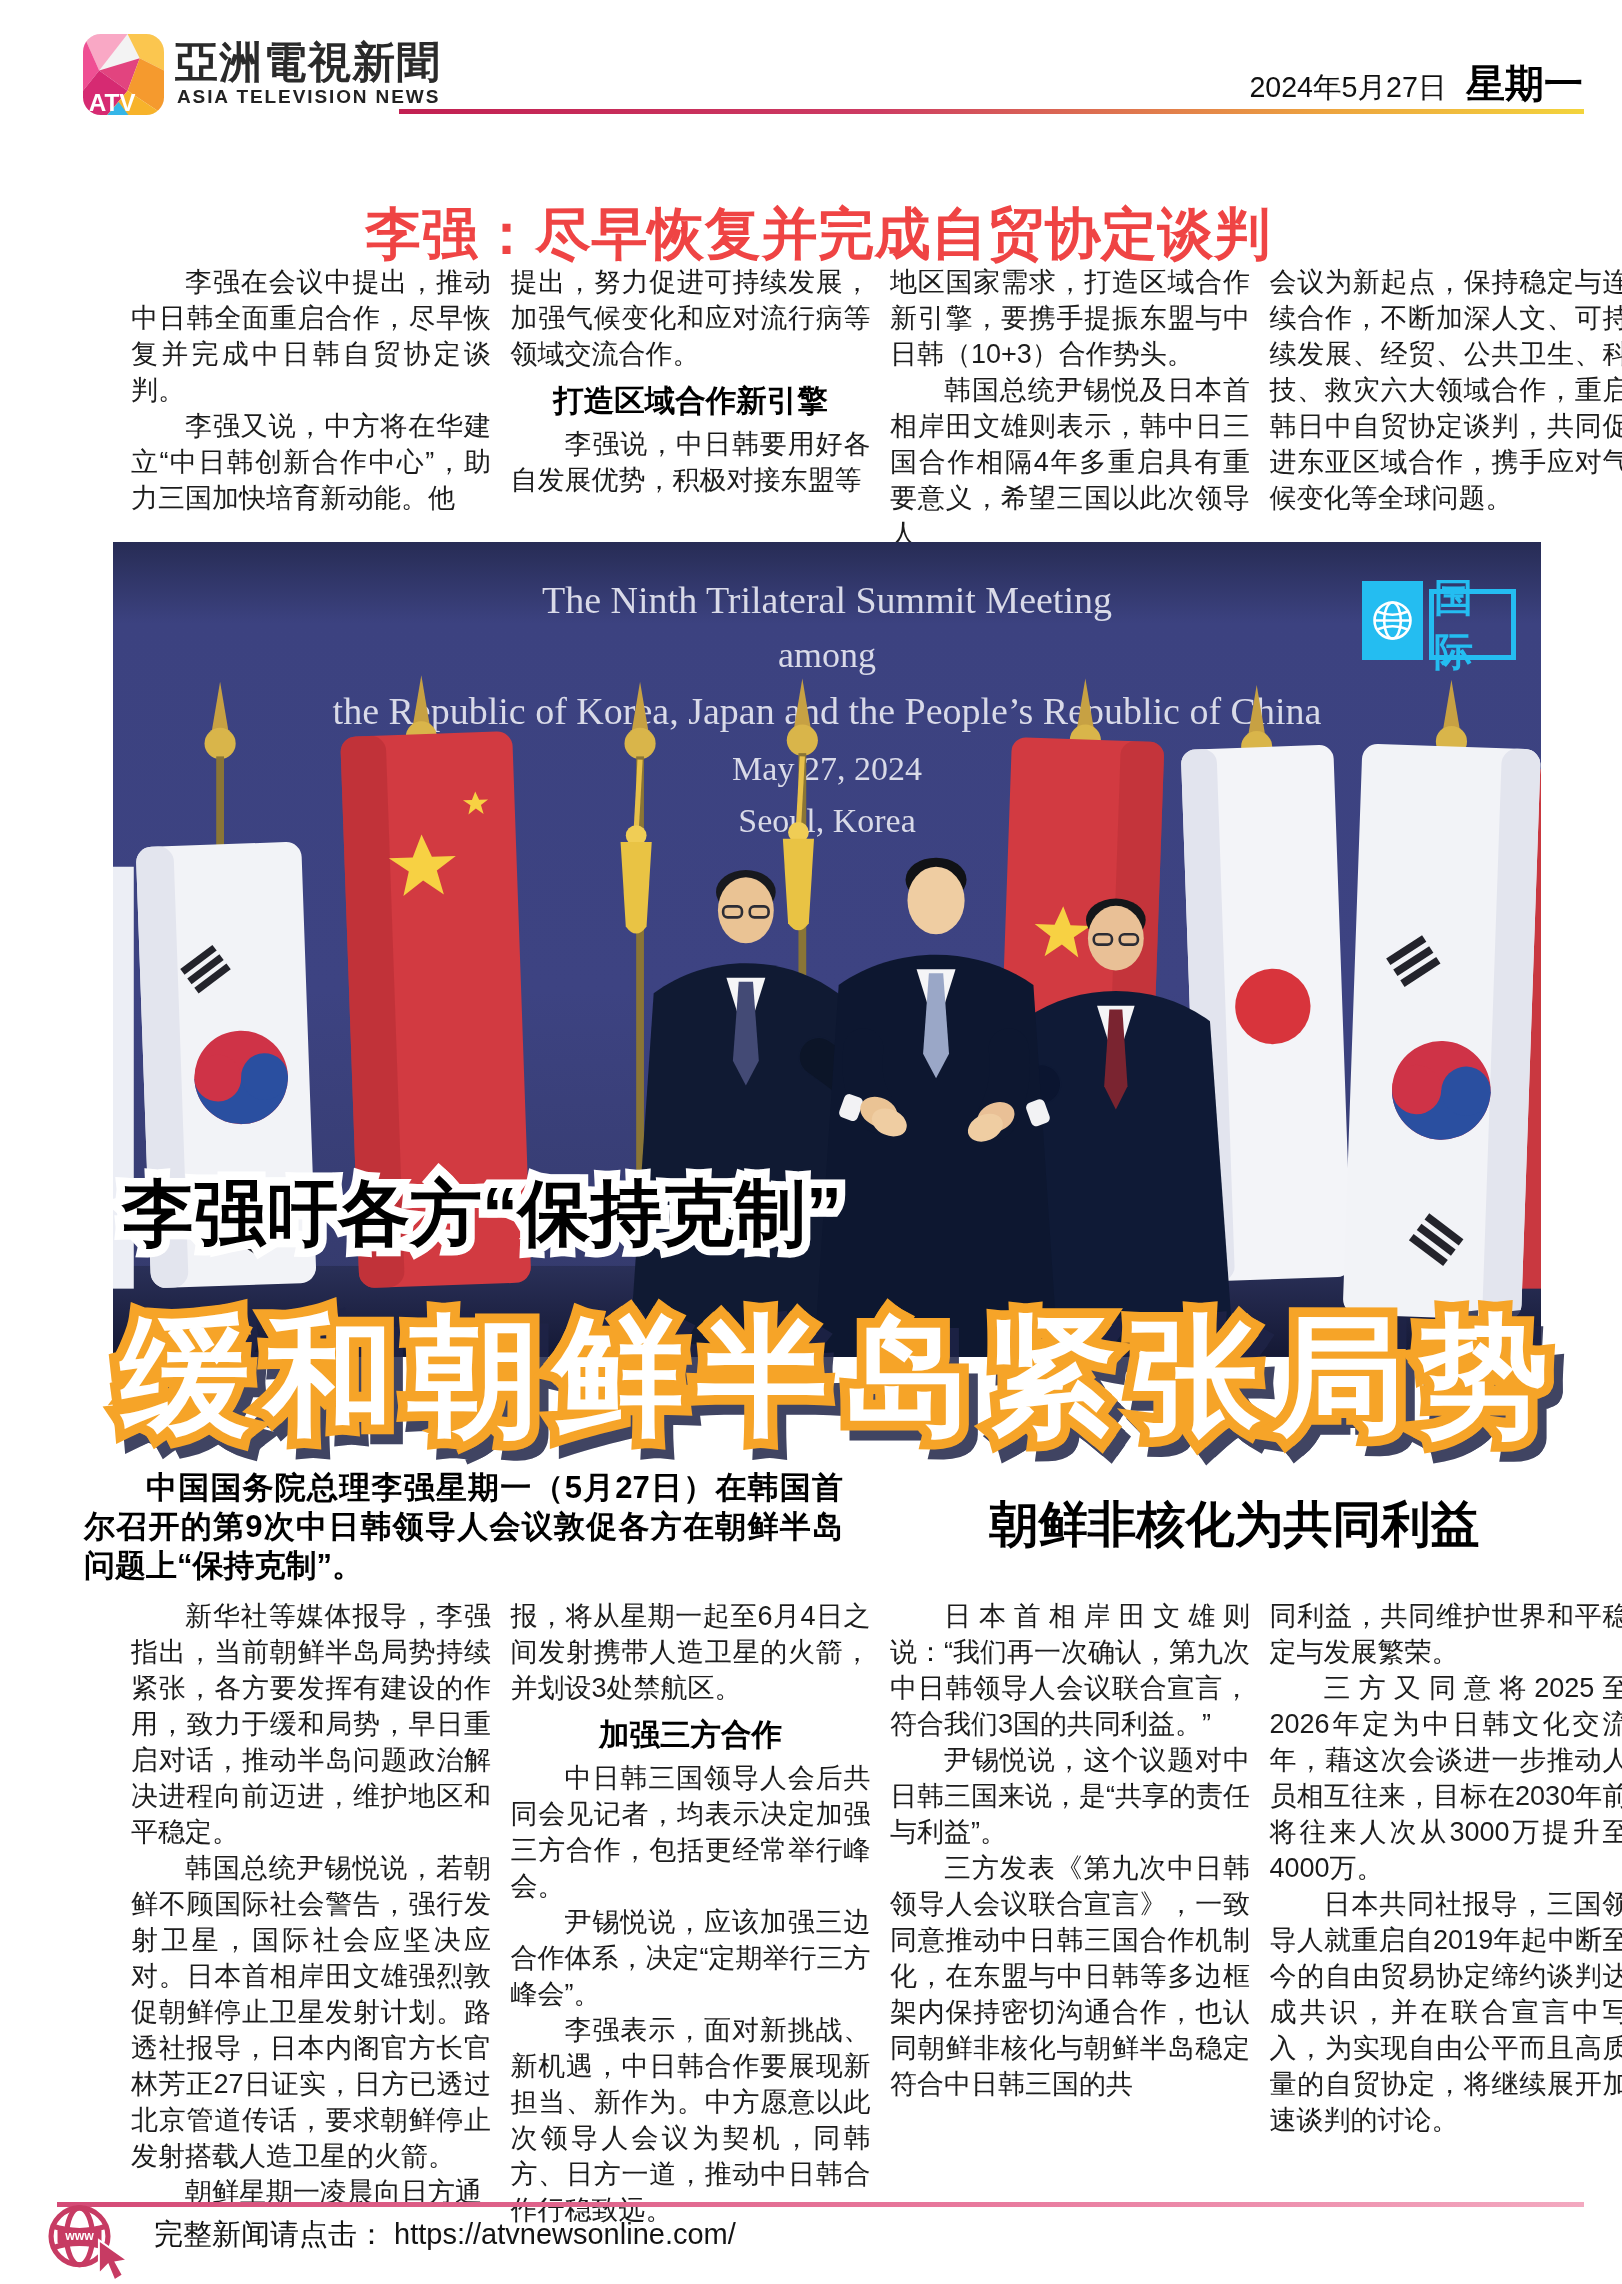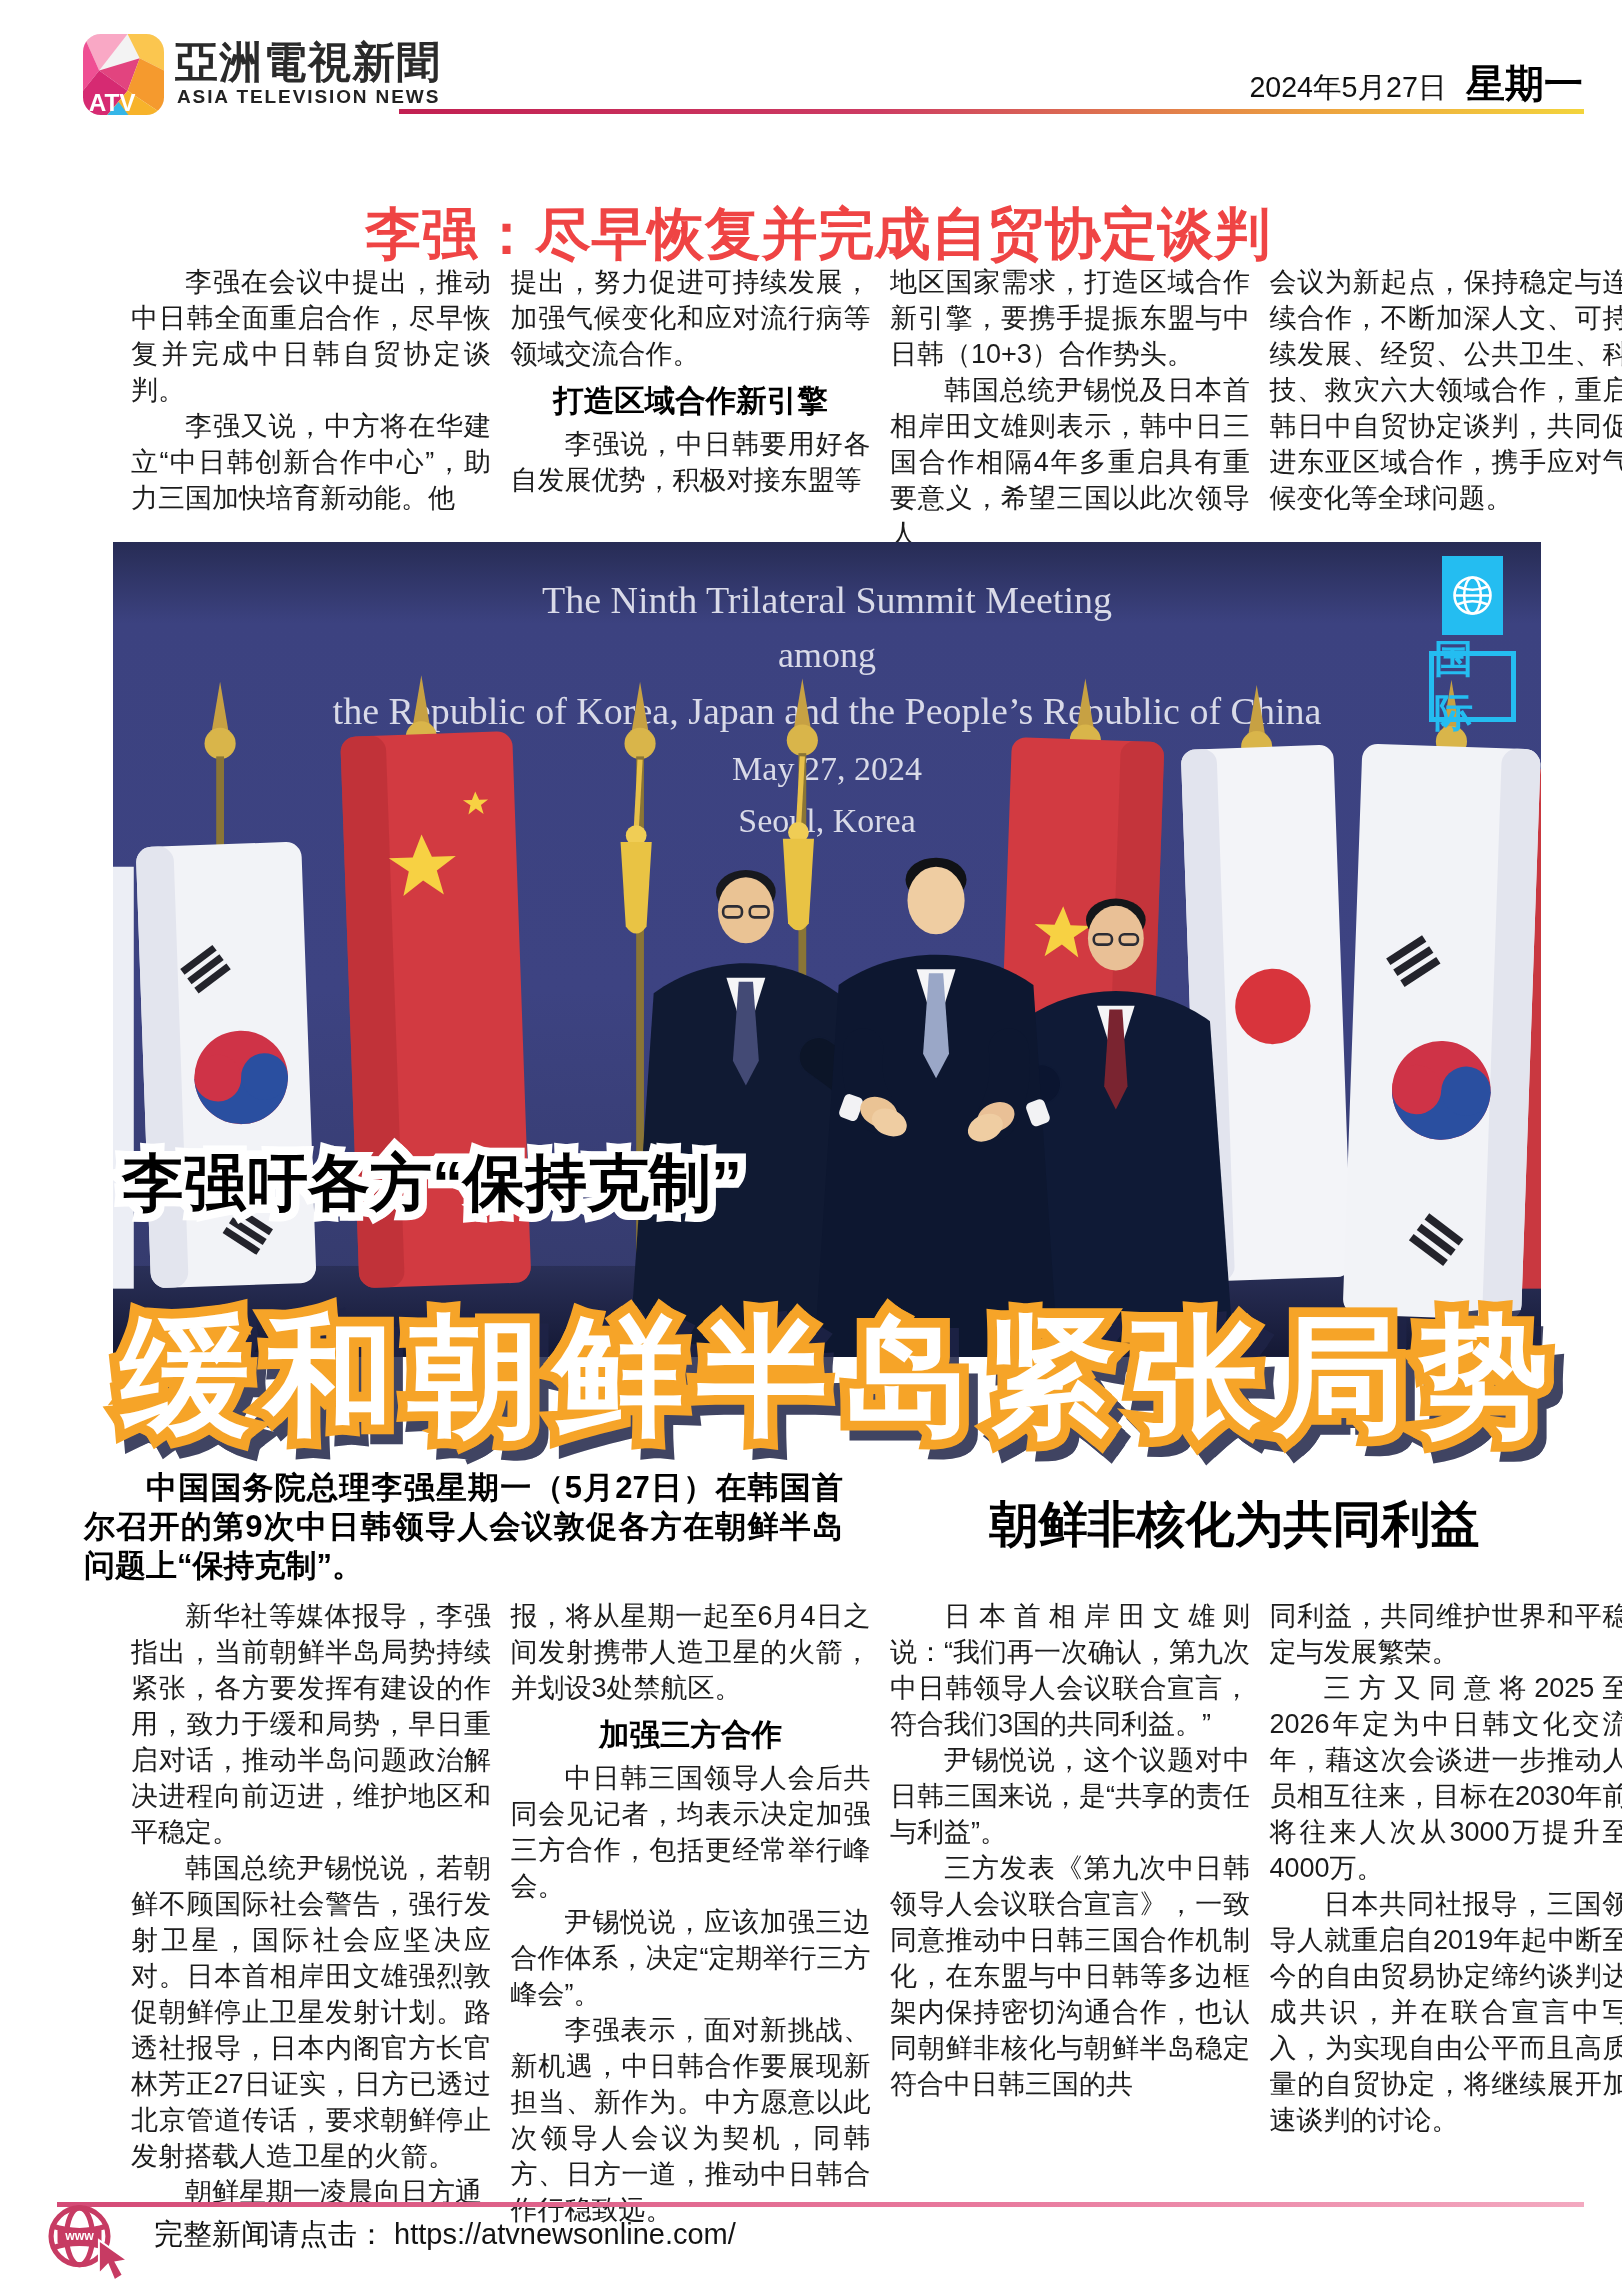--- a/index.html
+++ b/index.html
@@ -32,30 +32,30 @@
   .photo { position:absolute; left:97px; top:526px; width:1428px; height:815px; margin:16px; overflow:hidden;
     background:linear-gradient(180deg,#272c55 0%,#3c4280 10%,#3d4382 55%,#333968 100%); }
   .bd-text { position:absolute; left:0; width:100%; text-align:center; z-index:2;
     font-family:"Liberation Serif","DejaVu Serif",serif; color:#d9dae8; }
   .bd1 { top:36px;  font-size:38px; }
   .bd2 { top:92px; font-size:36px; }
   .bd3 { top:147px; font-size:38px; }
   .bd-date1 { top:208px; font-size:34px; }
   .bd-date2 { top:260px; font-size:34px; }
   .scene { position:absolute; left:0; top:0; z-index:3; }
-  .badge { position:absolute; right:25px; top:14px; display:flex; align-items:center; gap:6.5px; z-index:4;flex-direction:column; }
+  .badge { position:absolute; right:25px; top:38px; display:flex; align-items:flex-end; gap:6.5px; z-index:4; }
   .badge-globe { width:61px; height:79px; background:#24bdf1; display:flex; align-items:center; justify-content:center; }
   .badge-box { margin-top:9px; width:77px; height:61px; border:5.8px solid #24bdf1; color:#24bdf1;
     font-weight:900; font-size:39px; letter-spacing:2.6px; display:flex; align-items:center; justify-content:center; }
 
   
   .ov { position:absolute; white-space:nowrap; font-weight:900; z-index:6; }
   .ov::before { content:attr(data-text); position:absolute; left:0; top:0; z-index:1; }
   .ov span { position:relative; z-index:2; }
-  .ov1 { left:122px; top:1141px; font-size:62px; color:#000; }
+  .ov1 { left:122px; top:1166px; font-size:72px; color:#000; }
   .ov1::before { color:#fff; -webkit-text-stroke:17px #fff;
     text-shadow:-5.8px -5.8px 0 #fff,5.8px -5.8px 0 #fff,-5.8px 5.8px 0 #fff,5.8px 5.8px 0 #fff,
                 -7.8px 0 0 #fff,7.8px 0 0 #fff,0 -7.8px 0 #fff,0 7.8px 0 #fff; }
   .ov2 { left:120px; top:1290px; font-size:130px; color:#fff; letter-spacing:14.3px;
          filter:drop-shadow(9px 10.4px 0 rgba(30,35,70,0.85)); }
   .ov2::before { color:#f6a428; -webkit-text-stroke:19.5px #f6a428;
     text-shadow:-7.1px -7.1px 0 #f6a428,7.1px -7.1px 0 #f6a428,-7.1px 7.1px 0 #f6a428,7.1px 7.1px 0 #f6a428,
                 -9px 0 0 #f6a428,9px 0 0 #f6a428,0 -9px 0 #f6a428,0 9px 0 #f6a428; }
 
   

